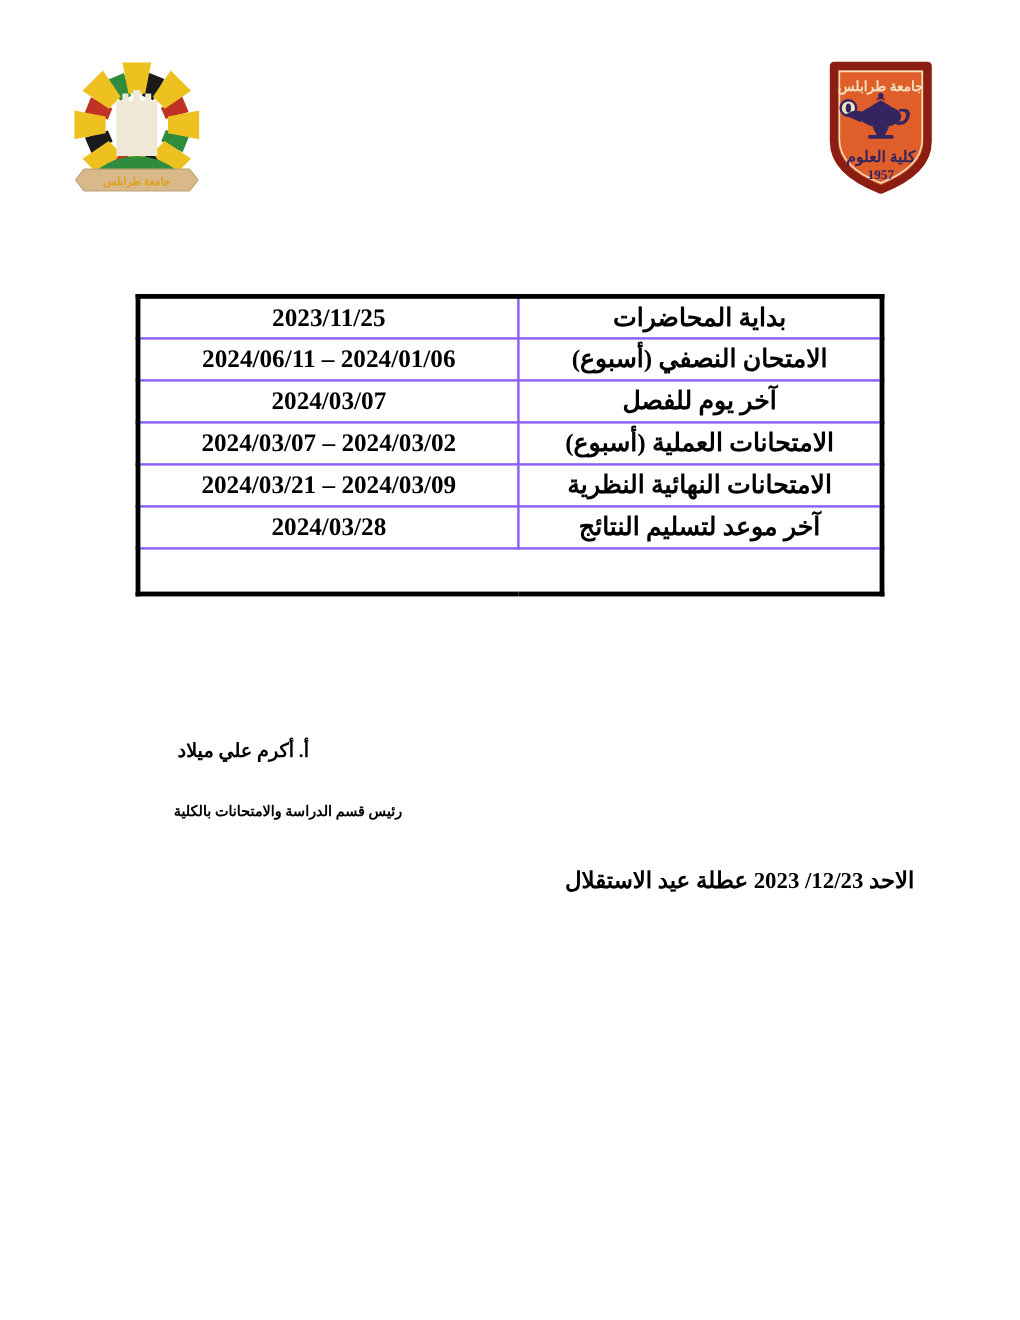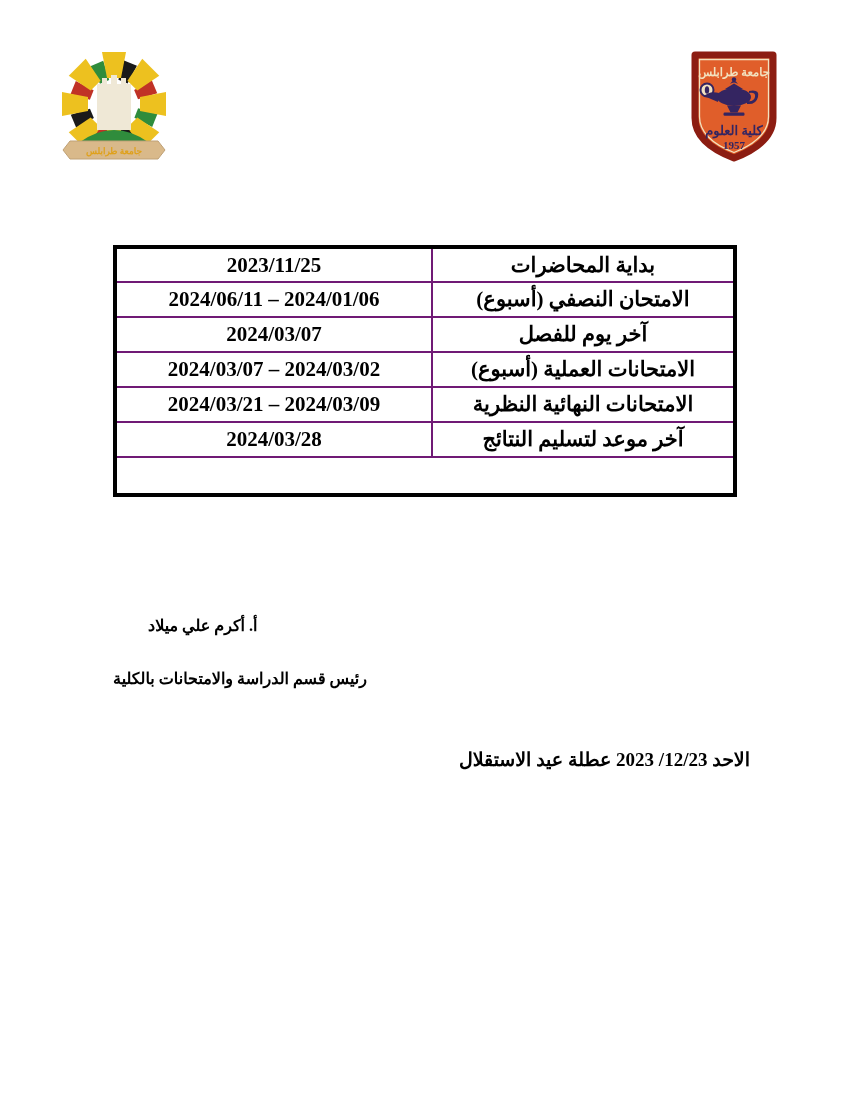--- a/index.html
+++ b/index.html
@@ -17,42 +17,42 @@
   }
   .logo-left{position:absolute;left:58px;top:46px;}
   .logo-right{position:absolute;left:686px;top:50px;}
   
   table.schedule{
     position:absolute;left:113px;top:245px;width:624px;
     border-collapse:collapse;table-layout:fixed;direction:rtl;
     border:4px solid #000;
   }
   table.schedule td{
-    border:2px solid #701a75;text-align:center;vertical-align:middle;
+    border:2px solid #8b5cf6;text-align:center;vertical-align:middle;
     font-weight:bold;font-size:21px;line-height:1.25;padding:1px 8px;
   }
   col.col-label{width:301px;}
   col.col-date{width:315px;}
   tr.r{height:35px;}
   tr.r-tall{height:64px;}
   tr.r-empty{height:38px;}
   td.empty-cell{border-top:2px solid #000;}
   
   .sig-name{
     position:absolute;left:148px;top:616px;width:160px;
     text-align:left;direction:rtl;font-size:16px;font-weight:600;
   }
   .sig-title{
     position:absolute;left:108px;top:669px;width:264px;
-    text-align:center;direction:rtl;font-size:16px;font-weight:600;
+    text-align:center;direction:rtl;font-size:12px;font-weight:600;
   }
   
   .holiday-note{
-    position:absolute;right:100px;top:721px;
-    direction:rtl;font-size:19px;font-weight:bold;line-height:28px;margin-top:25px;
+    position:absolute;right:88px;top:721px;
+    direction:rtl;font-size:19px;font-weight:bold;line-height:28px;
   }
   svg text{font-family:"Liberation Serif","DejaVu Serif",serif;}
 </style>
 </head>
 <body>
 
 <div class="page">
 
   <svg class="logo-left" width="112" height="118" viewBox="0 0 112 118">
     <defs>

